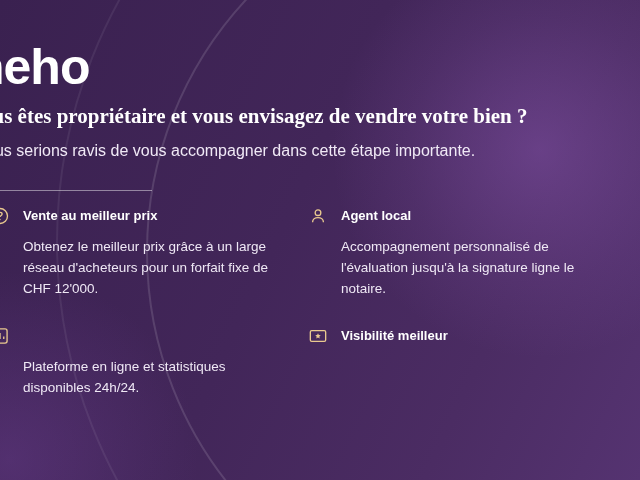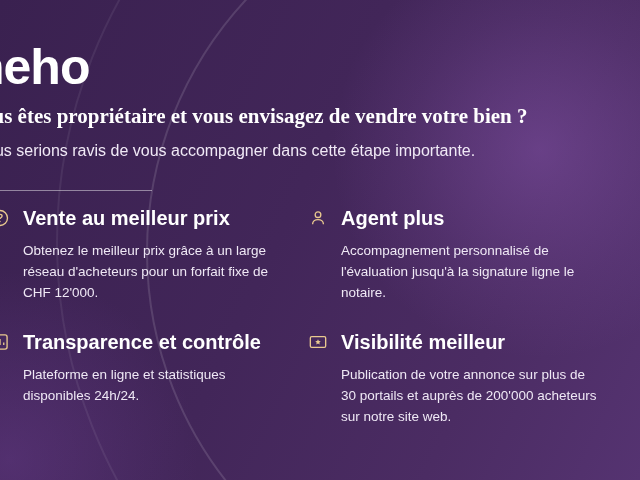--- a/index.html
+++ b/index.html
@@ -139,21 +139,21 @@
     flex: 0 0 20px;
     color: #e9c98f;
     display: flex;
     align-items: center;
     justify-content: center;
   }
   .feature-icon svg {
     display: block;
   }
   .feature-title {
-    font-size: 20px;
+    font-size: 13px;
     font-weight: 700;
     color: #ffffff;
     line-height: 1.2;
   }
   .feature-text {
     font-size: 13.5px;
     line-height: 1.55;
     color: #efe8f5;
     padding-left: 33px;
     max-width: 262px;
@@ -196,45 +196,43 @@
     </div>
 
     <div class="feature">
       <div class="feature-head">
         <span class="feature-icon">
           <svg width="20" height="20" viewBox="0 0 24 24" fill="none" stroke="currentColor" stroke-width="1.6">
             <circle cx="12" cy="8" r="3.4"></circle>
             <path d="M5.5 19.5c0-3.4 2.9-5.6 6.5-5.6s6.5 2.2 6.5 5.6"></path>
           </svg>
         </span>
-        <span class="feature-title">Agent plus</span>
+        <span class="feature-title">Agent local</span>
       </div>
       <div class="feature-text">Accompagnement personnalisé de l'évaluation jusqu'à la signature ligne le notaire.</div>
     </div>
 
     <div class="feature">
       <div class="feature-head">
         <span class="feature-icon">
           <svg width="20" height="20" viewBox="0 0 24 24" fill="none" stroke="currentColor" stroke-width="1.6">
             <rect x="3.5" y="3.5" width="17" height="17" rx="2.5"></rect>
             <path d="M7.5 15.5V11M12 15.5V8.5M16.5 15.5v-3"></path>
           </svg>
         </span>
-        <span class="feature-title">Transparence et contrôle</span>
       </div>
       <div class="feature-text">Plateforme en ligne et statistiques disponibles 24h/24.</div>
     </div>
 
     <div class="feature">
       <div class="feature-head">
         <span class="feature-icon">
           <svg width="20" height="20" viewBox="0 0 24 24" fill="none" stroke="currentColor" stroke-width="1.6">
             <rect x="2.8" y="5.5" width="18.4" height="13" rx="1.6"></rect>
             <path d="M12 8.6l1 2.1 2.3.3-1.7 1.6.4 2.3-2-1.1-2 1.1.4-2.3-1.7-1.6 2.3-.3z" fill="currentColor" stroke="none"></path>
           </svg>
         </span>
         <span class="feature-title">Visibilité meilleur</span>
       </div>
-      <div class="feature-text">Publication de votre annonce sur plus de 30 portails et auprès de 200'000 acheteurs sur notre site web.</div>
     </div>
 
   </div>
 </div>
 
 </body></html>

